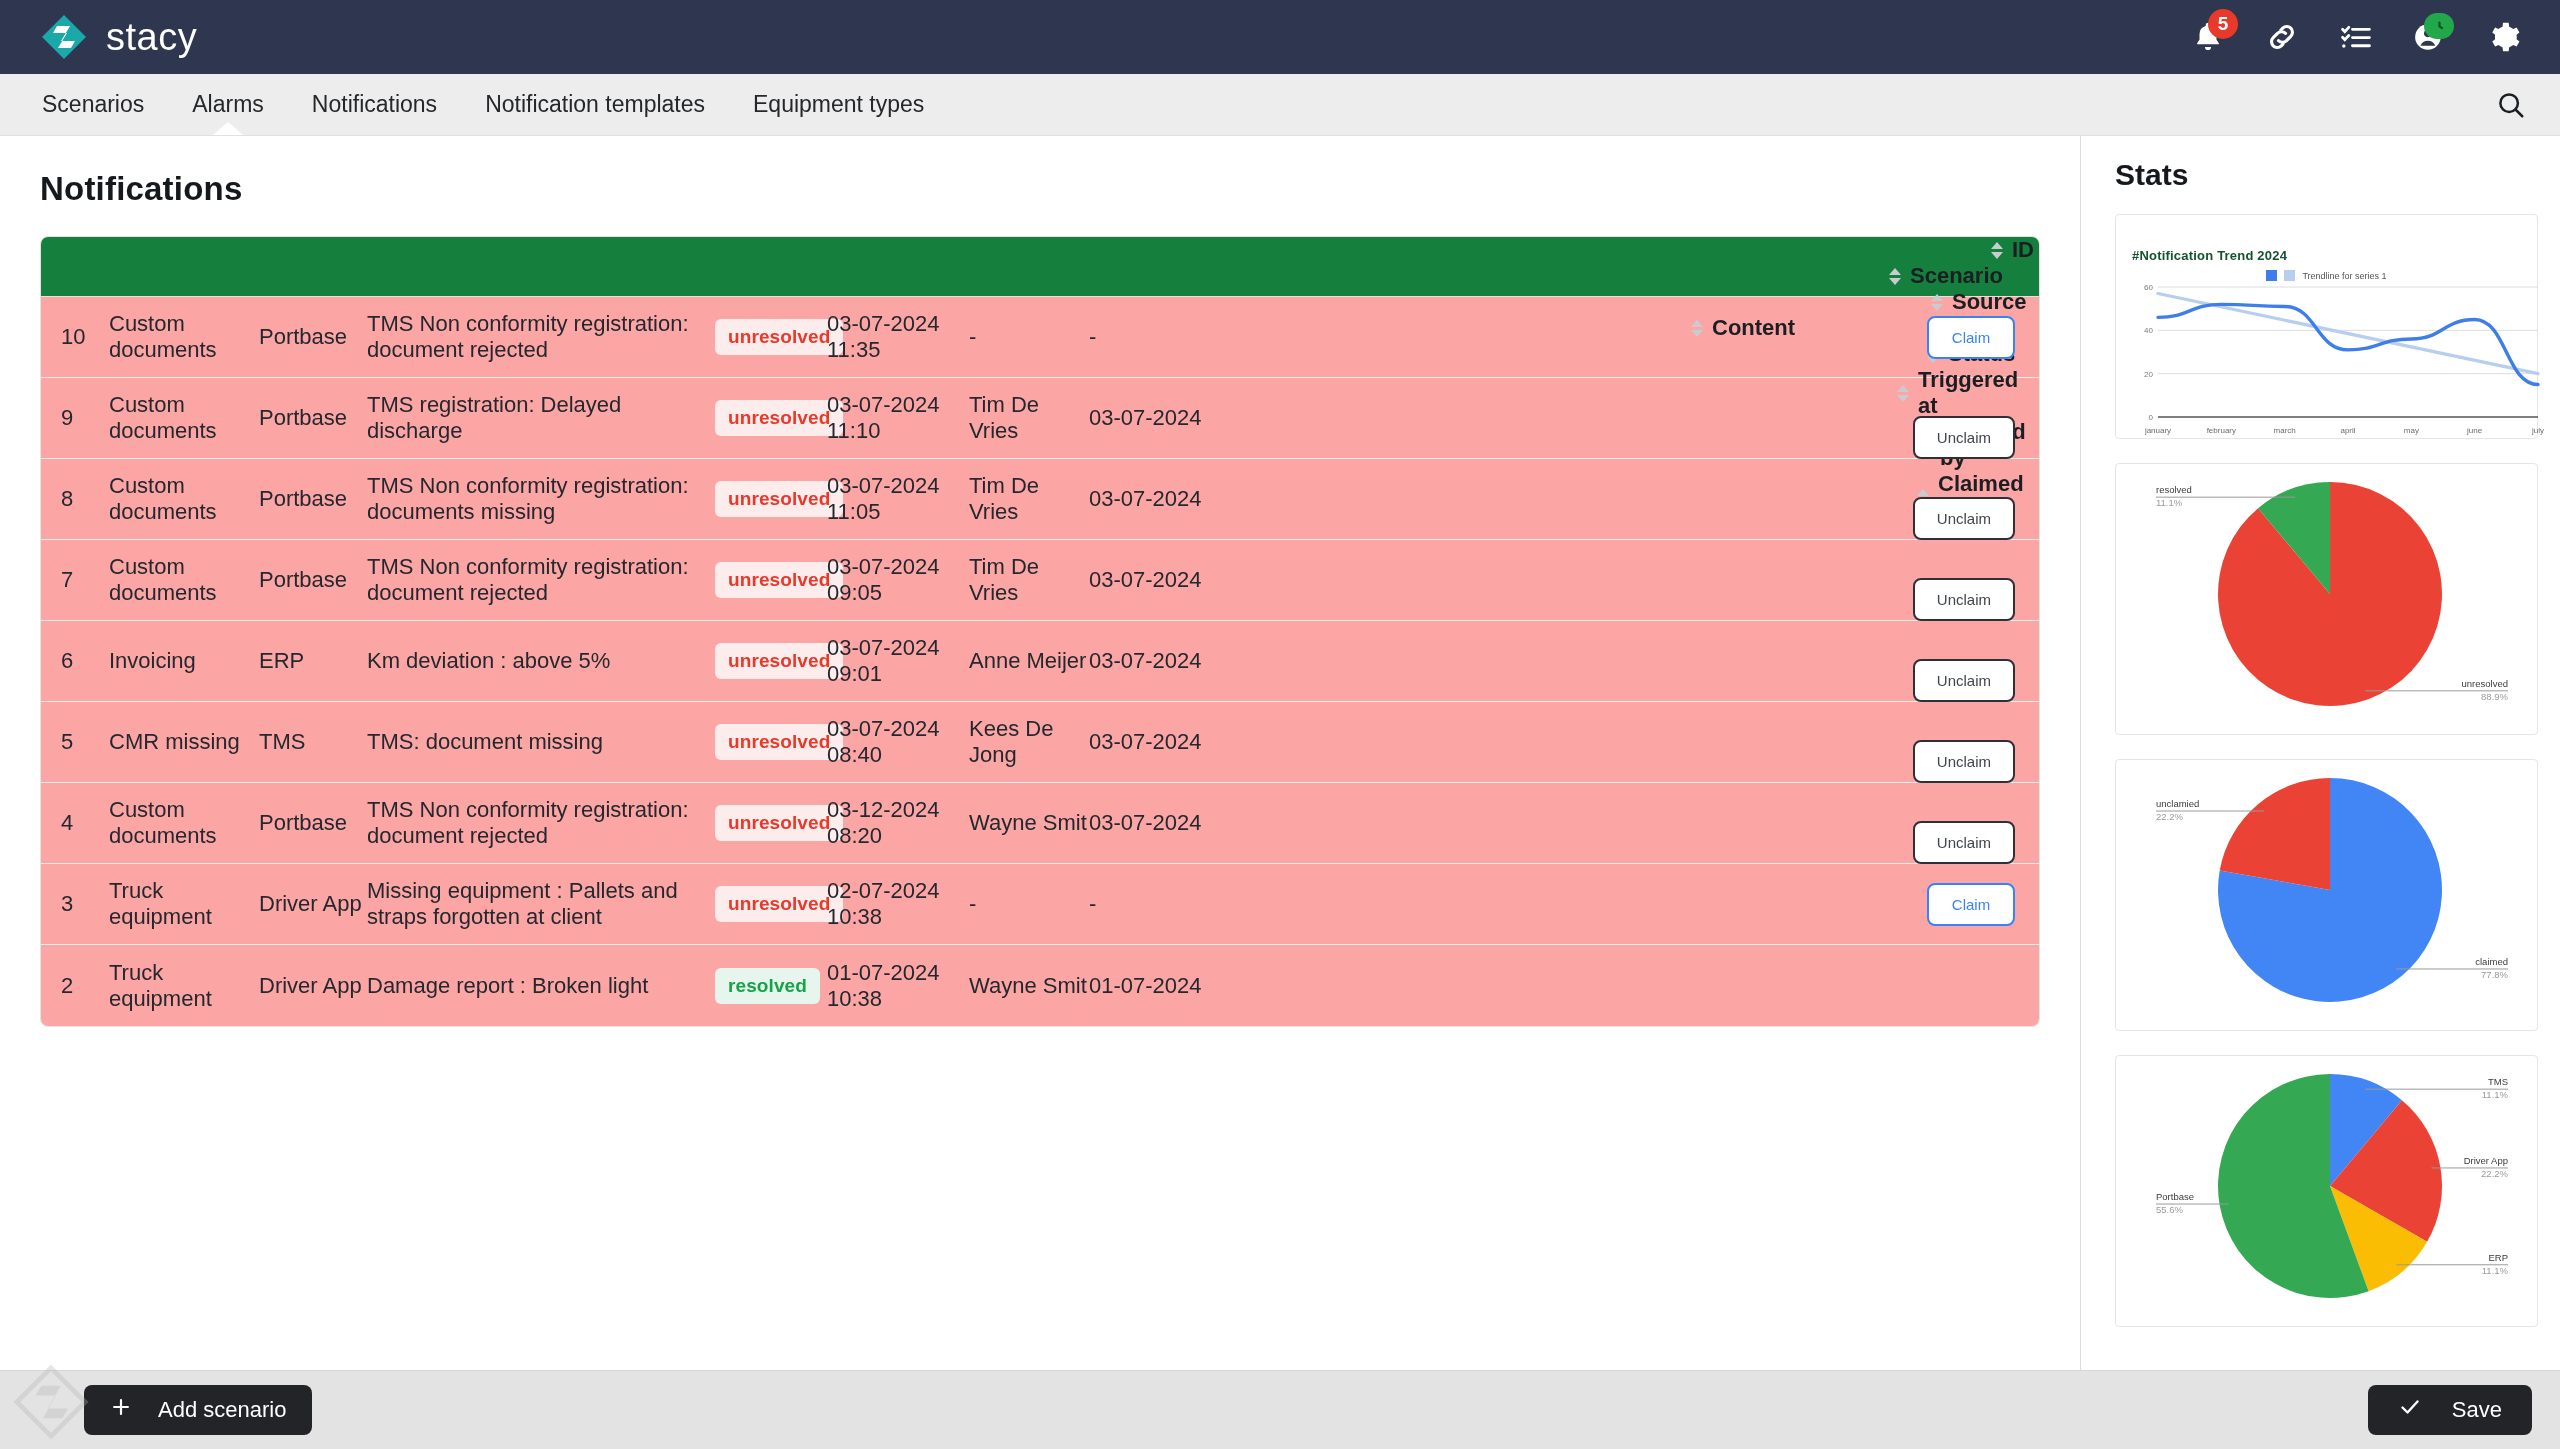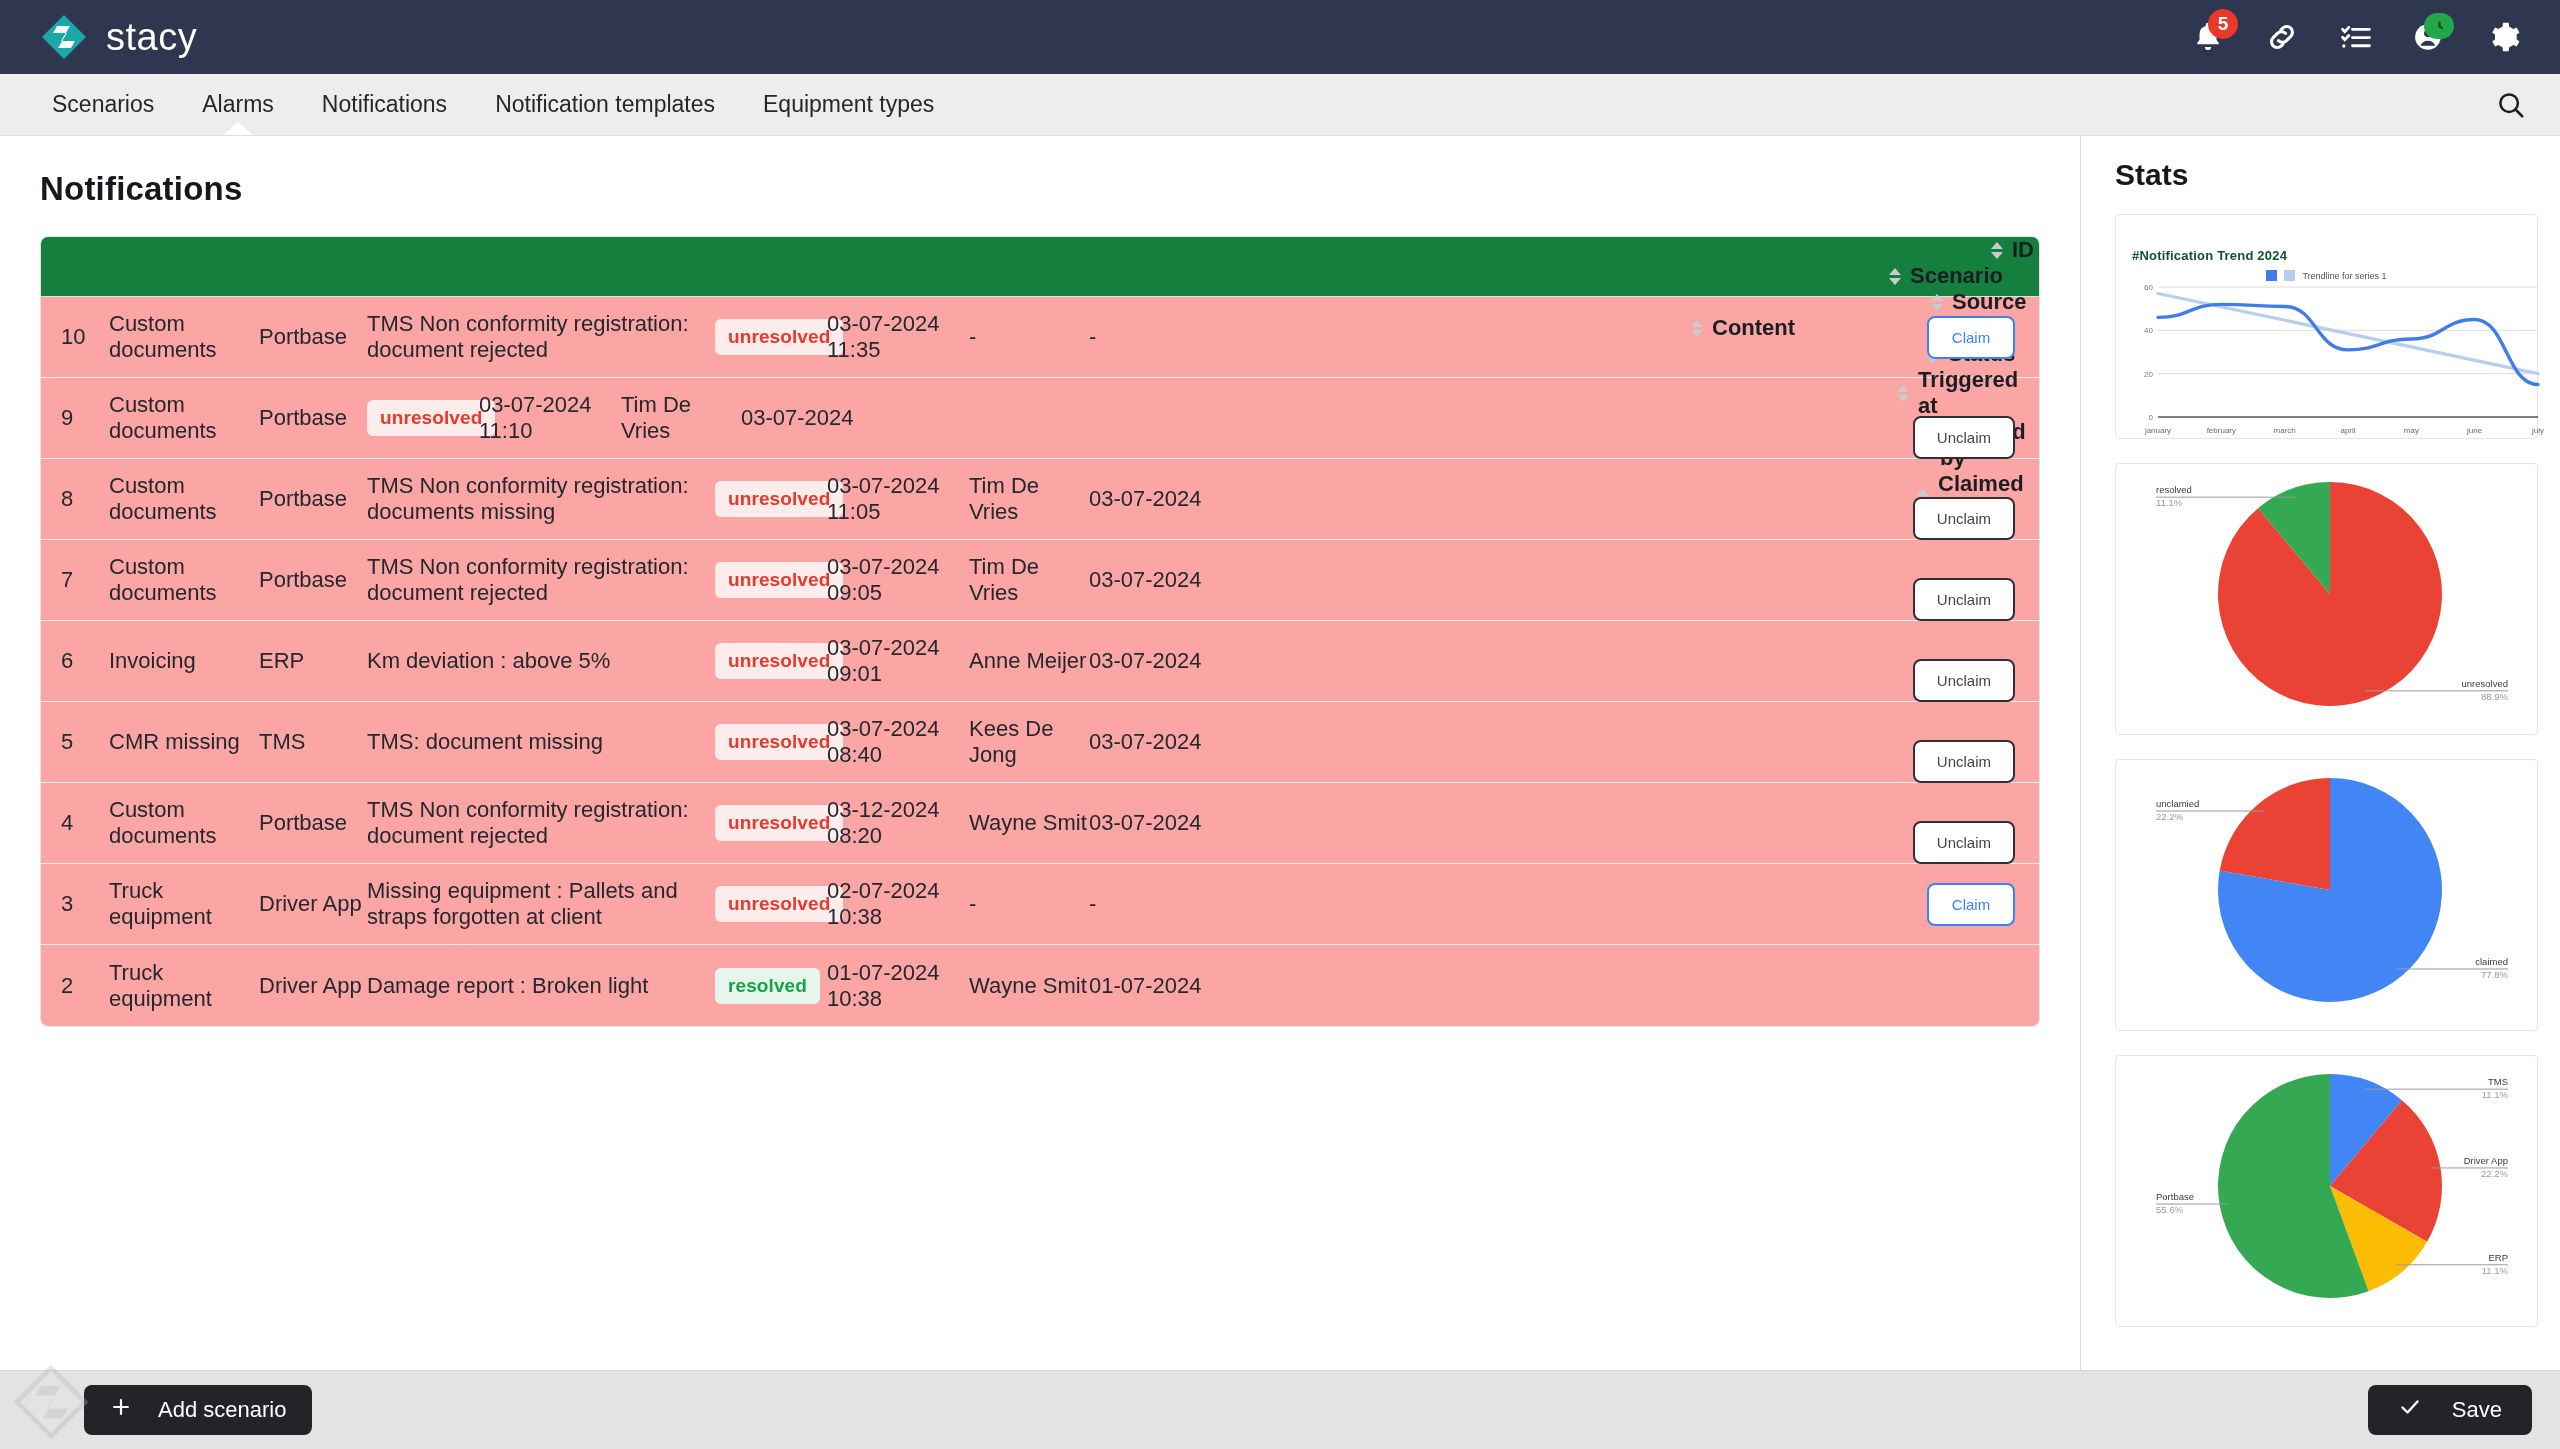--- a/index.html
+++ b/index.html
@@ -35,21 +35,21 @@
     position: absolute; top: -6px; right: -8px; min-width: 30px; height: 30px;
     border-radius: 15px; background: #e8392b; color: #fff; font-size: 19px;
     display: flex; align-items: center; justify-content: center; font-weight: 600;
     padding: 0 6px;
   }
   .badge.clock { background: #21a84a; }
 
   
   .subbar {
     height: 62px; background: #ededed; display: flex; align-items: center;
-    padding: 0 34px 0 28px; position: relative; border-bottom: 1px solid #e0e0e0;
+    padding: 0 34px 0 18px; position: relative; border-bottom: 1px solid #e0e0e0;
   }
   .sub-link {
     font-size: 23px; color: #25272b; padding: 0 24px; height: 100%;
     display: flex; align-items: center; position: relative; cursor: pointer; white-space: nowrap;
   }
   .sub-link.active::after {
     content: ""; position: absolute; bottom: 0; left: 50%; transform: translateX(-50%);
     border-left: 15px solid transparent; border-right: 15px solid transparent;
     border-bottom: 13px solid #ffffff;
   }
@@ -299,20 +299,21 @@
             <div class="td c-cby">-</div>
             <div class="td c-cat">-</div>
             <div class="c-act">
               <div class="btn-row btn-claim">Claim</div>
             </div>
           </div>
           <div class="tr">
             <div class="td c-id">9</div>
             <div class="td c-scen">Custom documents</div>
             <div class="td c-src">Portbase</div>
+            <div class="td c-cont">TMS registration: Delayed discharge</div>
             <div class="c-stat"><span class="pill unresolved">unresolved</span></div>
             <div class="td c-trig">03-07-2024 11:10</div>
             <div class="td c-cby">Tim De Vries</div>
             <div class="td c-cat">03-07-2024</div>
             <div class="c-act">
               <div class="btn-row btn-unclaim">Unclaim</div>
             </div>
           </div>
           <div class="tr">
             <div class="td c-id">8</div>

